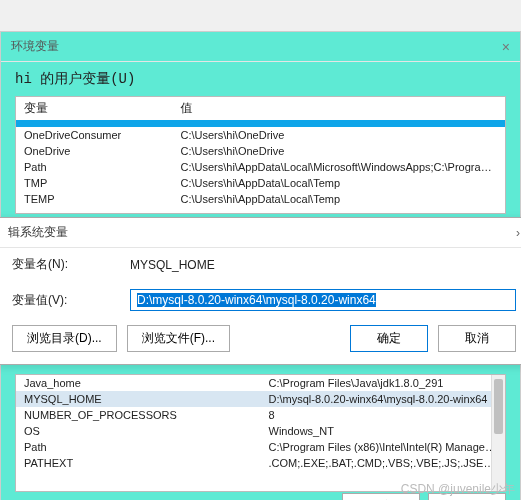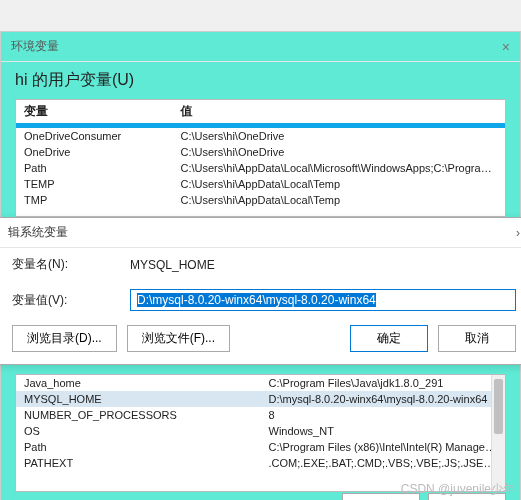--- a/index.html
+++ b/index.html
@@ -25,21 +25,22 @@
       display: flex;
       align-items: center;
       padding: 0 10px;
       border-bottom: 1px solid #e5e5e5;
     }
     .titlebar .title { color: #555; font-size: 12px; }
     .titlebar .close { margin-left: auto; color: #777; font-size: 14px; cursor: pointer; }
     .section-label {
       padding: 8px 10px 4px 14px;
       color: #222;
-      font-size: 16px;
+      font-size: 14px;
+      font-family: Liberation Mono, monospace;
     }
     .table-container {
       margin: 4px 14px 4px 14px;
       border: 1px solid #bbb;
       height: 118px;
       overflow: hidden;
       background: #fff;
       position: relative;
     }
     .table-container.system {
@@ -64,23 +65,23 @@
       background: #c0c0c0;
       border-radius: 2px;
     }
     table {
       width: 100%;
       border-collapse: collapse;
       table-layout: fixed;
     }
     th {
       text-align: left;
-      font-weight: bold;
+      font-weight: normal;
       padding: 3px 8px;
-      border-bottom: 5px solid #0ea5e9;
+      border-bottom: 7px solid #0ea5e9;
       font-size: 12px;
       color: #222;
       background: #fff;
     }
     th:first-child { width: 32%; }
     td {
       padding: 2px 8px;
       font-size: 11px;
       color: #222;
       white-space: nowrap;
@@ -206,25 +207,25 @@
           </tr>
         <tr>
             <td>OneDrive</td>
             <td>C:\Users\hi\OneDrive</td>
           </tr>
         <tr>
             <td>Path</td>
             <td>C:\Users\hi\AppData\Local\Microsoft\WindowsApps;C:\Program Fi...</td>
           </tr>
         <tr>
+            <td>TMP</td>
+            <td>C:\Users\hi\AppData\Local\Temp</td>
+          </tr>
+        <tr>
             <td>TEMP</td>
-            <td>C:\Users\hi\AppData\Local\Temp</td>
-          </tr>
-        <tr>
-            <td>TMP</td>
             <td>C:\Users\hi\AppData\Local\Temp</td>
           </tr>
       </tbody>
     </table>
   </div>
 
   <div class="dialog-overlay">
     <div class="dialog-title">
       <span>辑系统变量</span>
       <span class="close">›</span>

